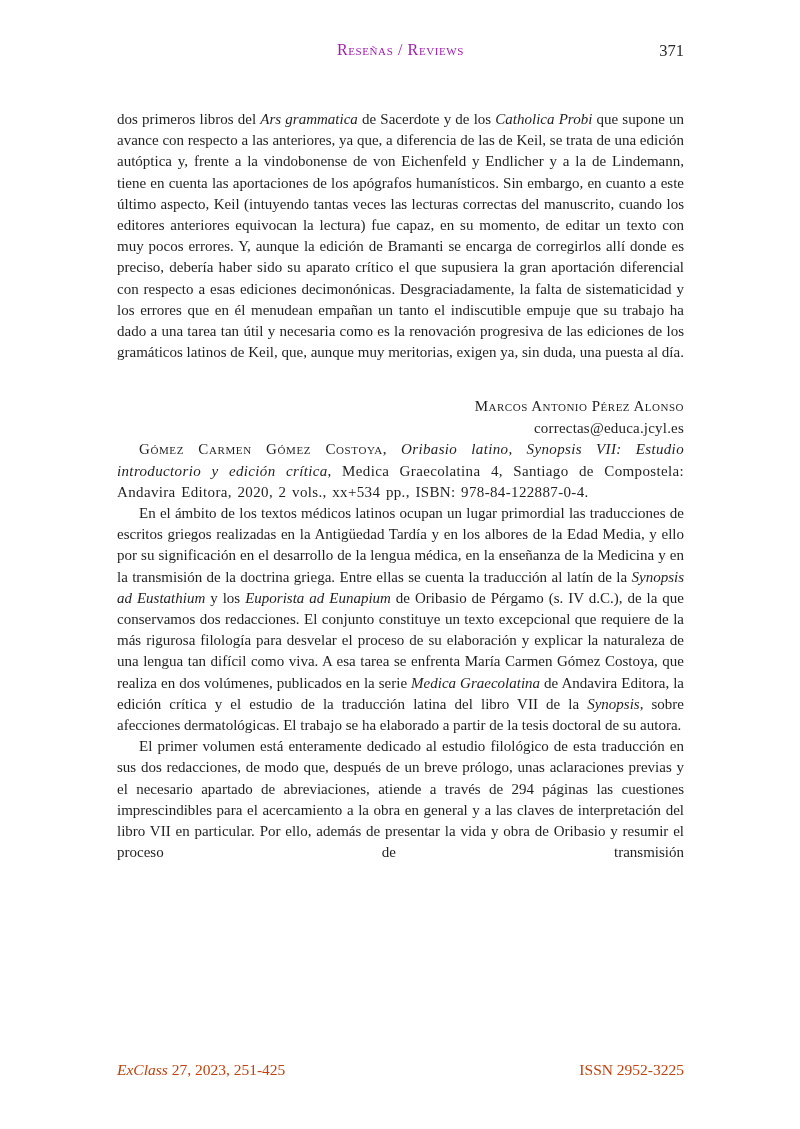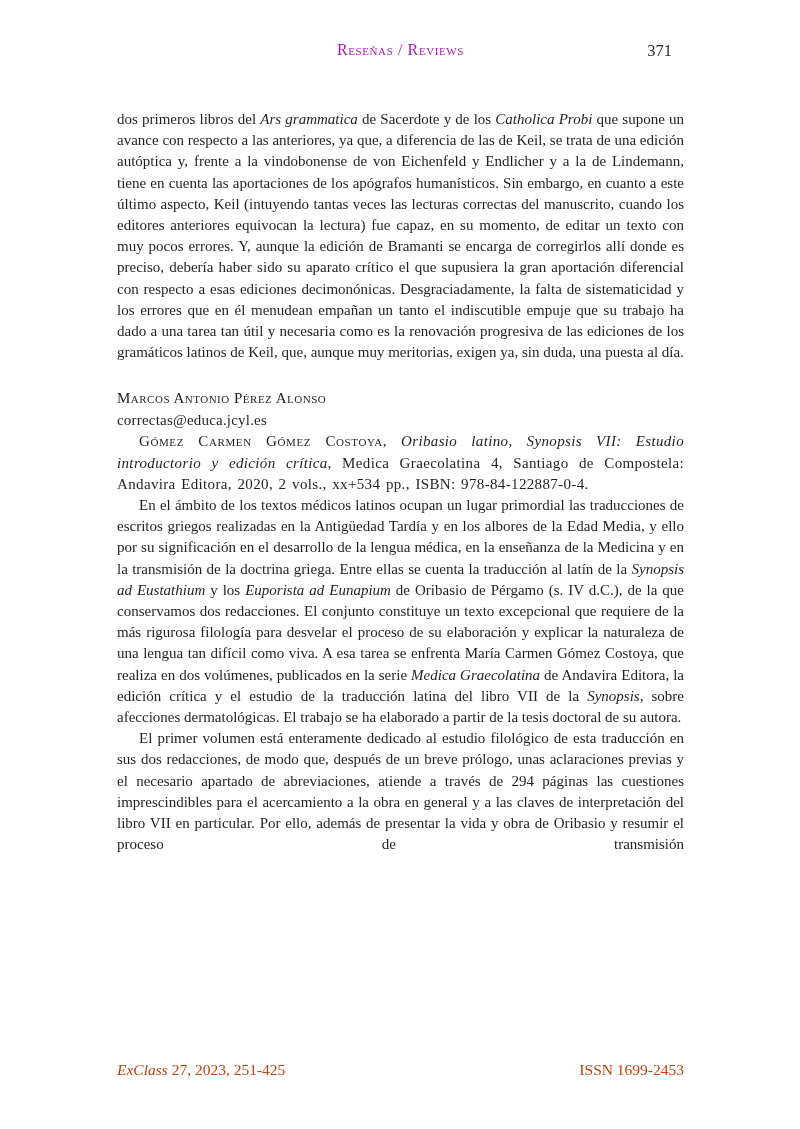--- a/index.html
+++ b/index.html
@@ -28,21 +28,21 @@
     position: absolute;
     left: 0; right: 0;
     text-align: center;
     font-size: 16px;
     font-variant: small-caps;
     letter-spacing: 0.6px;
     color: #a21caf;
   }
   .page-number {
     position: absolute;
-    right: 12px;
+    right: 0;
     top: 0;
     font-size: 16.5px;
     color: #2a2a2a;
   }
   
   .content {
     position: absolute;
     top: 109px;
     left: 117px;
     width: 567px;
@@ -51,21 +51,22 @@
     text-align: justify;
   }
   .content p { margin: 0; }
   .seg-italic { font-style: italic; }
   .seg-smallcaps {
     font-variant: small-caps;
     letter-spacing: 0.6px;
   }
   .continuation-paragraph { text-indent: 0; }
   .signature-block {
-    margin-top: 24px;
+    margin-top: 32px;
+    text-align: right;
     line-height: 22px;
   }
   .reviewer-name {
     font-variant: small-caps;
     letter-spacing: 0.5px;
   }
   .reviewer-email { letter-spacing: 0.2px; }
   .review-citation {
     margin-top: 44px;
     text-indent: 22px;
@@ -109,16 +110,16 @@
     <p class="review-citation"><span class="seg-smallcaps">Gómez Carmen Gómez Costoya</span><span>, </span><span class="seg-italic">Oribasio latino, Synopsis VII: Estudio introductorio y edición crítica</span><span>, Medica Graecolatina 4, Santiago de Compostela: Andavira Editora, 2020, 2 vols., xx+534 pp., ISBN: 978-84-122887-0-4.</span></p>
 
     <p class="body-paragraph body-paragraph-first"><span>En el ámbito de los textos médicos latinos ocupan un lugar primordial las traducciones de escritos griegos realizadas en la Antigüedad Tardía y en los albores de la Edad Media, y ello por su significación en el desarrollo de la lengua médica, en la enseñanza de la Medicina y en la transmisión de la doctrina griega. Entre ellas se cuenta la traducción al latín de la </span><span class="seg-italic">Synopsis ad Eustathium</span><span> y los </span><span class="seg-italic">Euporista ad Eunapium</span><span> de Oribasio de Pérgamo (s. IV d.C.), de la que conservamos dos redacciones. El conjunto constituye un texto excepcional que requiere de la más rigurosa filología para desvelar el proceso de su elaboración y explicar la naturaleza de una lengua tan difícil como viva. A esa tarea se enfrenta María Carmen Gómez Costoya, que realiza en dos volúmenes, publicados en la serie </span><span class="seg-italic">Medica Graecolatina</span><span> de Andavira Editora, la edición crítica y el estudio de la traducción latina del libro VII de la </span><span class="seg-italic">Synopsis</span><span>, sobre afecciones dermatológicas. El trabajo se ha elaborado a partir de la tesis doctoral de su autora.</span></p>
 
     <p class="body-paragraph justify-last"><span>El primer volumen está enteramente dedicado al estudio filológico de esta traducción en sus dos redacciones, de modo que, después de un breve prólogo, unas aclaraciones previas y el necesario apartado de abreviaciones, atiende a través de 294 páginas las cuestiones imprescindibles para el acercamiento a la obra en general y a las claves de interpretación del libro VII en particular. Por ello, además de presentar la vida y obra de Oribasio y resumir el proceso de transmisión</span></p>
 
   </div>
 
   <div class="page-footer">
     <div><span class="seg-italic">ExClass</span><span> 27, 2023, 251-425</span></div>
-    <div>ISSN 1699-2453</div>
+    <div>ISSN 2952-3225</div>
   </div>
 
 </div>
 
 </body></html>

